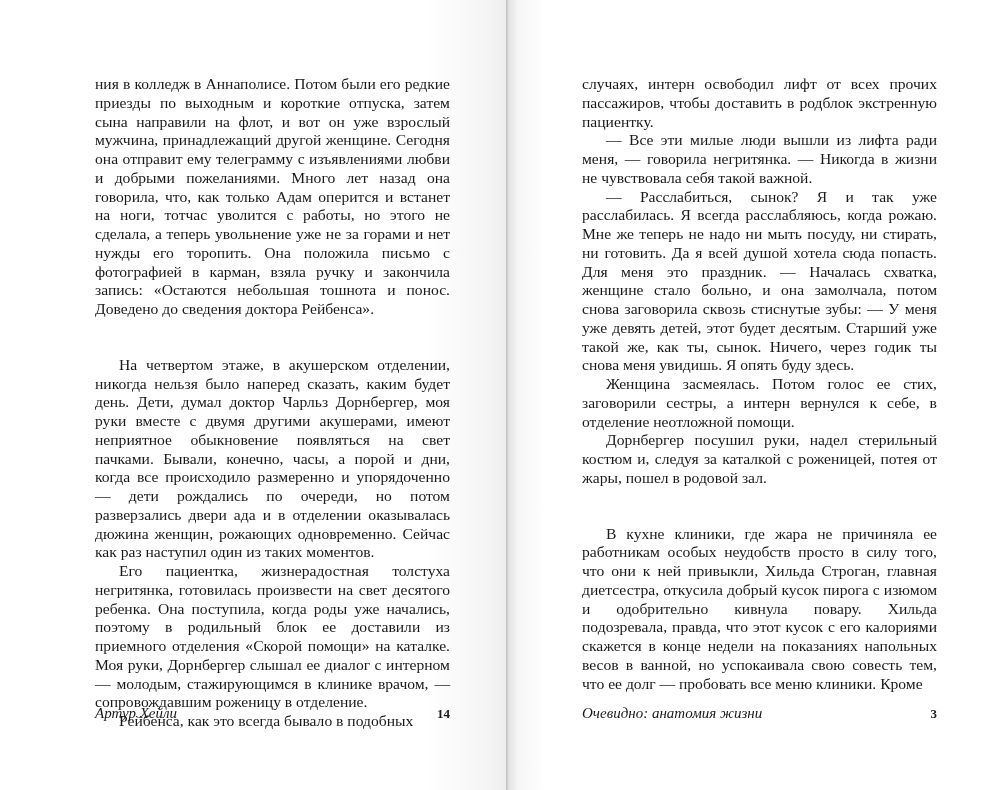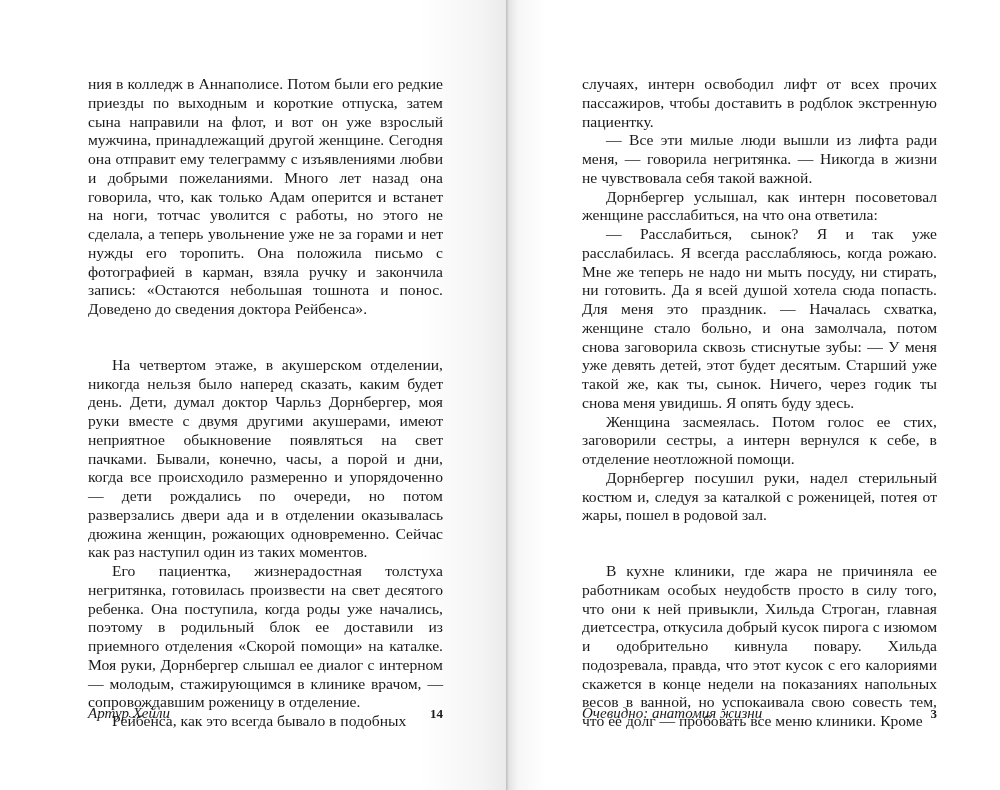--- a/index.html
+++ b/index.html
@@ -6,21 +6,21 @@
   body {
     width: 1000px; height: 790px; overflow: hidden;
     background: #ffffff;
     position: relative;
     font-family: "Liberation Serif", "DejaVu Serif", serif;
     color: #1a1a1a;
   }
   .spread { position: absolute; inset: 0; }
   .page { position: absolute; top: 0; height: 790px; }
   .page-left {
-    left: 7px; width: 500px;
+    left: 14px; width: 500px;
     background: linear-gradient(to right, #ffffff 0%, #ffffff 80%, #f4f4f4 92%, #e6e6e6 99%, #d8d8d8 100%);
     padding-left: 16px;
   }
   .page-right {
     left: 506px; width: 500px;
     background: linear-gradient(to right, #bdbdbd 0px, #e4e4e4 3px, #f6f6f6 12px, #ffffff 40px, #ffffff 100%);
   }
   .text-block {
     position: absolute;
     top: 75px;
@@ -63,21 +63,20 @@
     <div class="footer">
       <span class="running-title">Артур Хейли</span>
       <span class="page-number">14</span>
     </div>
   </div>
 
   <div class="page page-right">
     <div class="text-block">
       <p class="para noindent">случаях, интерн освободил лифт от всех прочих пассажиров, чтобы доставить в родблок экстренную пациентку.</p>
       <p class="para">— Все эти милые люди вышли из лифта ради меня, — говорила негритянка. — Никогда в жизни не чувствовала себя такой важной.</p>
-      <p class="para">Дорнбергер услышал, как интерн посоветовал женщине расслабиться, на что она ответила:</p>
       <p class="para">— Расслабиться, сынок? Я и так уже расслабилась. Я всегда расслабляюсь, когда рожаю. Мне же теперь не надо ни мыть посуду, ни стирать, ни готовить. Да я всей душой хотела сюда попасть. Для меня это праздник. — Началась схватка, женщине стало больно, и она замолчала, потом снова заговорила сквозь стиснутые зубы: — У меня уже девять детей, этот будет десятым. Старший уже такой же, как ты, сынок. Ничего, через годик ты снова меня увидишь. Я опять буду здесь.</p>
       <p class="para">Женщина засмеялась. Потом голос ее стих, заговорили сестры, а интерн вернулся к себе, в отделение неотложной помощи.</p>
       <p class="para">Дорнбергер посушил руки, надел стерильный костюм и, следуя за каталкой с роженицей, потея от жары, пошел в родовой зал.</p>
       <div class="section-gap"></div>
       <p class="para">В кухне клиники, где жара не причиняла ее работникам особых неудобств просто в силу того, что они к ней привыкли, Хильда Строган, главная диетсестра, откусила добрый кусок пирога с изюмом и одобрительно кивнула повару. Хильда подозревала, правда, что этот кусок с его калориями скажется в конце недели на показаниях напольных весов в ванной, но успокаивала свою совесть тем, что ее долг — пробовать все меню клиники. Кроме</p>
     </div>
     <div class="footer">
       <span class="running-title">Очевидно: анатомия жизни</span>
       <span class="page-number">3</span>
     </div>

